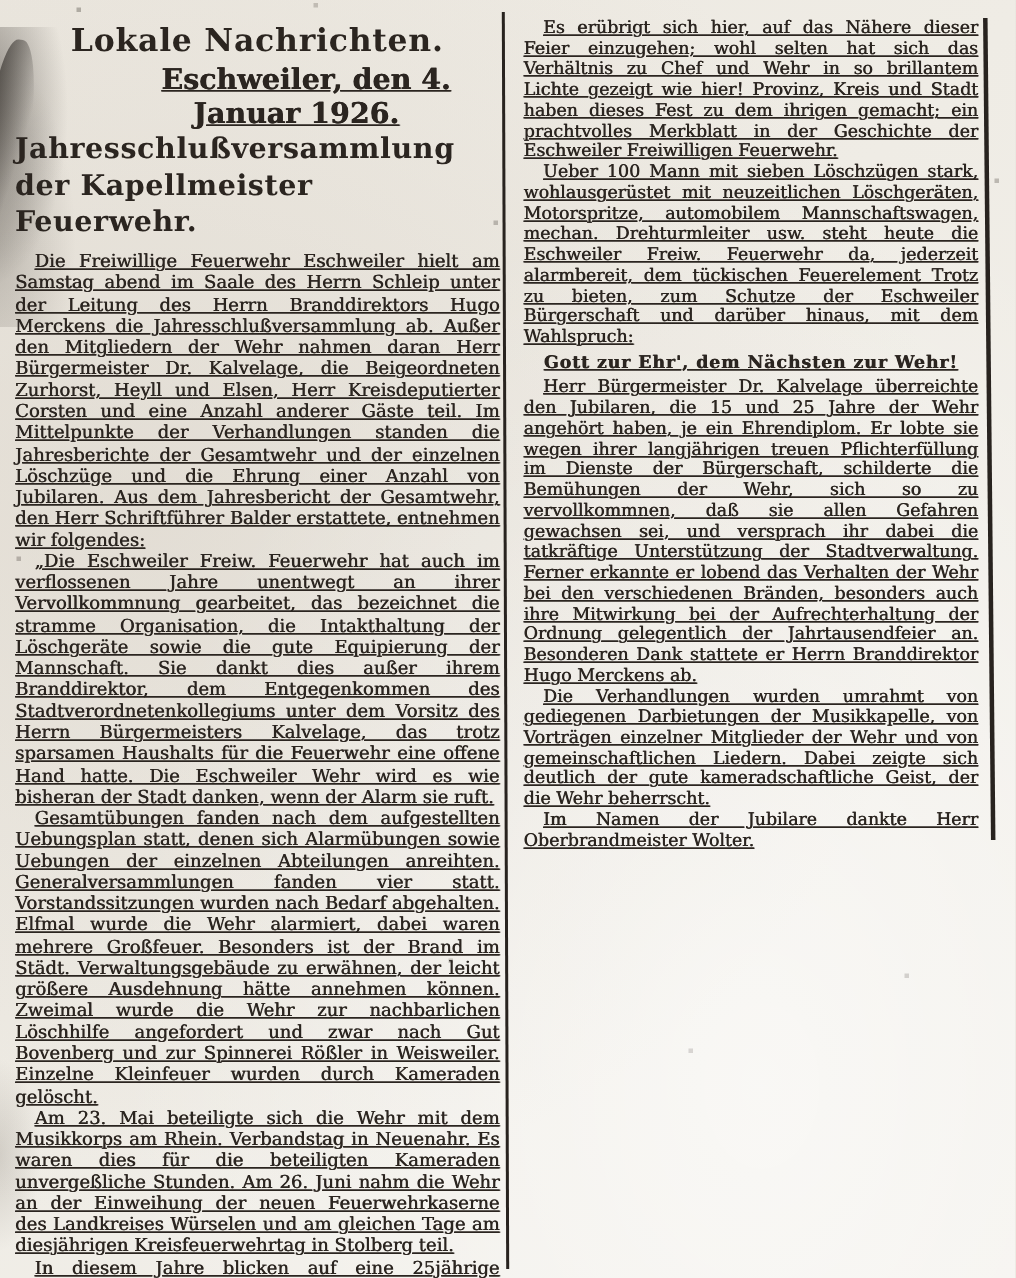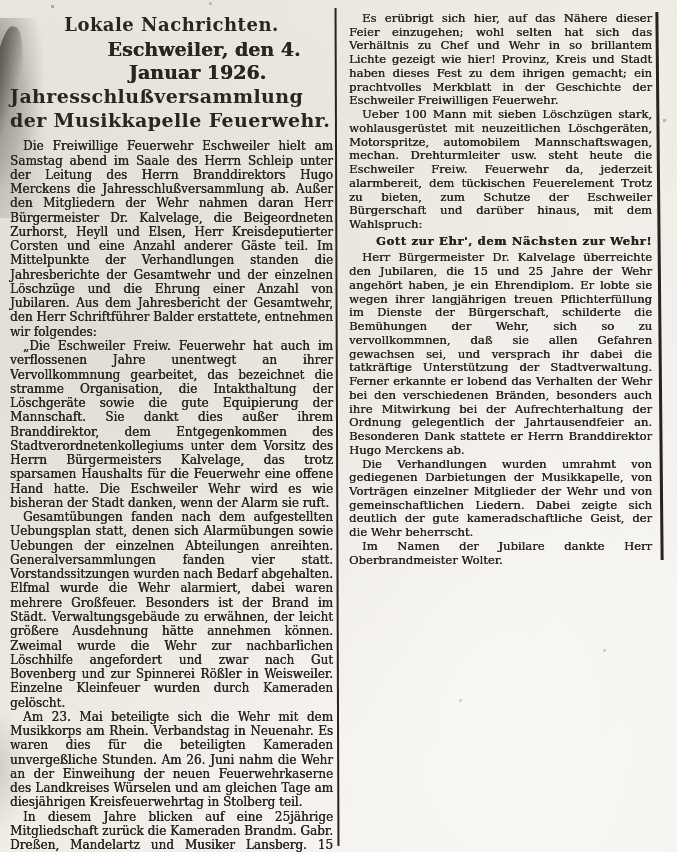--- a/index.html
+++ b/index.html
@@ -43,56 +43,56 @@
       604px 650px 0 1px rgba(70,62,55,.2);
   }
   
   .rule{position:absolute;background:#28231f;}
   .rule-center{left:336px;top:8px;width:2px;height:838px;transform:rotate(-0.2deg);}
   .rule-right{left:658px;top:12px;width:2.5px;height:548px;transform:rotate(-0.55deg);}
   
   .col{position:absolute;text-align:justify;}
   .col-left{left:10px;top:14px;width:323px;font-size:12px;line-height:1.19;}
   .col-right{left:349px;top:12px;width:303px;font-size:11.6px;line-height:1.185;}
-  .col p{margin:0;text-indent:13px;text-shadow:0.35px 0 0 currentColor;}
+  .col p{margin:0;text-indent:13px;text-shadow:0.35px 0 0 currentColor;text-decoration:underline;}
   .section-title{
-    font-size:18px;font-weight:bold;text-align:center;letter-spacing:0.5px;
+    font-size:21px;font-weight:bold;text-align:center;letter-spacing:0.5px;
     margin:0 0 3px 0;text-indent:0;
   }
   .dateline{
     font-size:19px;font-weight:bold;text-align:center;
     padding-left:52px;margin:0 0 7px 0;text-indent:0;text-shadow:none;
   }
   .headline{
     font-size:19px;font-weight:bold;text-align:left;line-height:1.28;
     letter-spacing:0.4px;margin:0 0 7px 0;text-indent:0;
   }
   .motto{
-    text-align:right;text-indent:0 !important;font-weight:bold;
+    text-align:center;text-indent:0 !important;font-weight:bold;
     margin:3px 0 3px 0 !important;letter-spacing:0.6px;
   }
 </style>
 </head>
 <body>
 
 <div class="paper"></div>
 <div class="smudge smudge-tl"></div>
 <div class="smudge corner-streak"></div>
 <div class="smudge smudge-bl"></div>
 <div class="smudge speckles"></div>
 
 <div class="rule rule-center"></div>
 <div class="rule rule-right"></div>
 
 <div class="col col-left">
   <h1 class="section-title">Lokale Nachrichten.</h1>
   <p class="dateline">Eschweiler, den 4. Januar 1926.</p>
   <h2 class="headline">
     <span>Jahresschlußversammlung</span><br>
-    <span>der Musikkapelle Feuerwehr.</span>
+    <span>der Kapellmeister Feuerwehr.</span>
   </h2>
   <p>Die Freiwillige Feuerwehr Eschweiler hielt am Samstag abend im Saale des Herrn Schleip unter der Leitung des Herrn Branddirektors Hugo Merckens die Jahresschlußversammlung ab. Außer den Mitgliedern der Wehr nahmen daran Herr Bürgermeister Dr. Kalvelage, die Beigeordneten Zurhorst, Heyll und Elsen, Herr Kreisdeputierter Corsten und eine Anzahl anderer Gäste teil. Im Mittelpunkte der Verhandlungen standen die Jahresberichte der Gesamtwehr und der einzelnen Löschzüge und die Ehrung einer Anzahl von Jubilaren. Aus dem Jahresbericht der Gesamtwehr, den Herr Schriftführer Balder erstattete, entnehmen wir folgendes:</p>
   <p>„Die Eschweiler Freiw. Feuerwehr hat auch im verflossenen Jahre unentwegt an ihrer Vervollkommnung gearbeitet, das bezeichnet die stramme Organisation, die Intakthaltung der Löschgeräte sowie die gute Equipierung der Mannschaft. Sie dankt dies außer ihrem Branddirektor, dem Entgegenkommen des Stadtverordnetenkollegiums unter dem Vorsitz des Herrn Bürgermeisters Kalvelage, das trotz sparsamen Haushalts für die Feuerwehr eine offene Hand hatte. Die Eschweiler Wehr wird es wie bisheran der Stadt danken, wenn der Alarm sie ruft.</p>
   <p>Gesamtübungen fanden nach dem aufgestellten Uebungsplan statt, denen sich Alarmübungen sowie Uebungen der einzelnen Abteilungen anreihten. Generalversammlungen fanden vier statt. Vorstandssitzungen wurden nach Bedarf abgehalten. Elfmal wurde die Wehr alarmiert, dabei waren mehrere Großfeuer. Besonders ist der Brand im Städt. Verwaltungsgebäude zu erwähnen, der leicht größere Ausdehnung hätte annehmen können. Zweimal wurde die Wehr zur nachbarlichen Löschhilfe angefordert und zwar nach Gut Bovenberg und zur Spinnerei Rößler in Weisweiler. Einzelne Kleinfeuer wurden durch Kameraden gelöscht.</p>
   <p>Am 23. Mai beteiligte sich die Wehr mit dem Musikkorps am Rhein. Verbandstag in Neuenahr. Es waren dies für die beteiligten Kameraden unvergeßliche Stunden. Am 26. Juni nahm die Wehr an der Einweihung der neuen Feuerwehrkaserne des Landkreises Würselen und am gleichen Tage am diesjährigen Kreisfeuerwehrtag in Stolberg teil.</p>
   <p>In diesem Jahre blicken auf eine 25jährige Mitgliedschaft zurück die Kameraden Brandm. Gabr. Dreßen, Mandelartz und Musiker Lansberg. 15 Jahre gehören der Wehr an die Kameraden Oberbrandm. Wolter, Brandm. Dickmeis, Brandm. Hilgers und Kapellmeister Görtz; ferner die Kameraden Freialdenhoven, Bastgens, Wenzler und Pet. Müller.</p>
 
 </div>
 
 <div class="col col-right">

